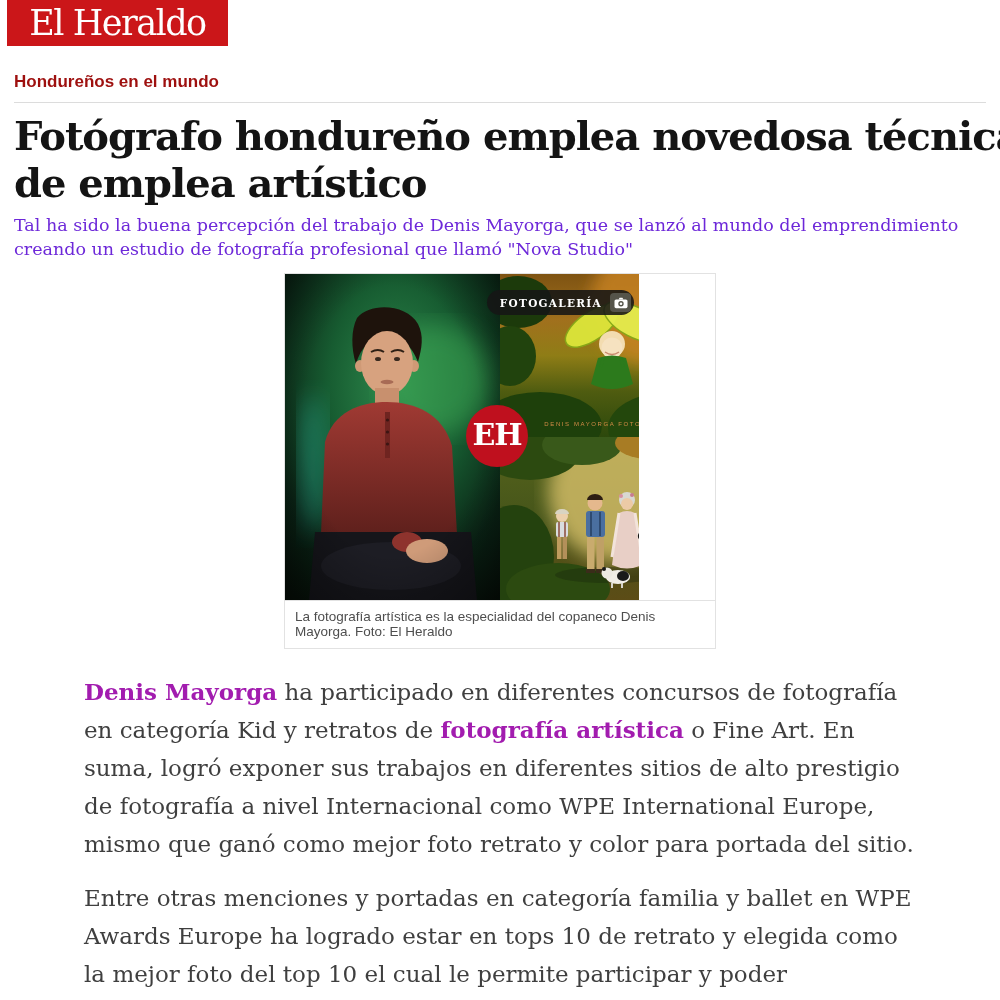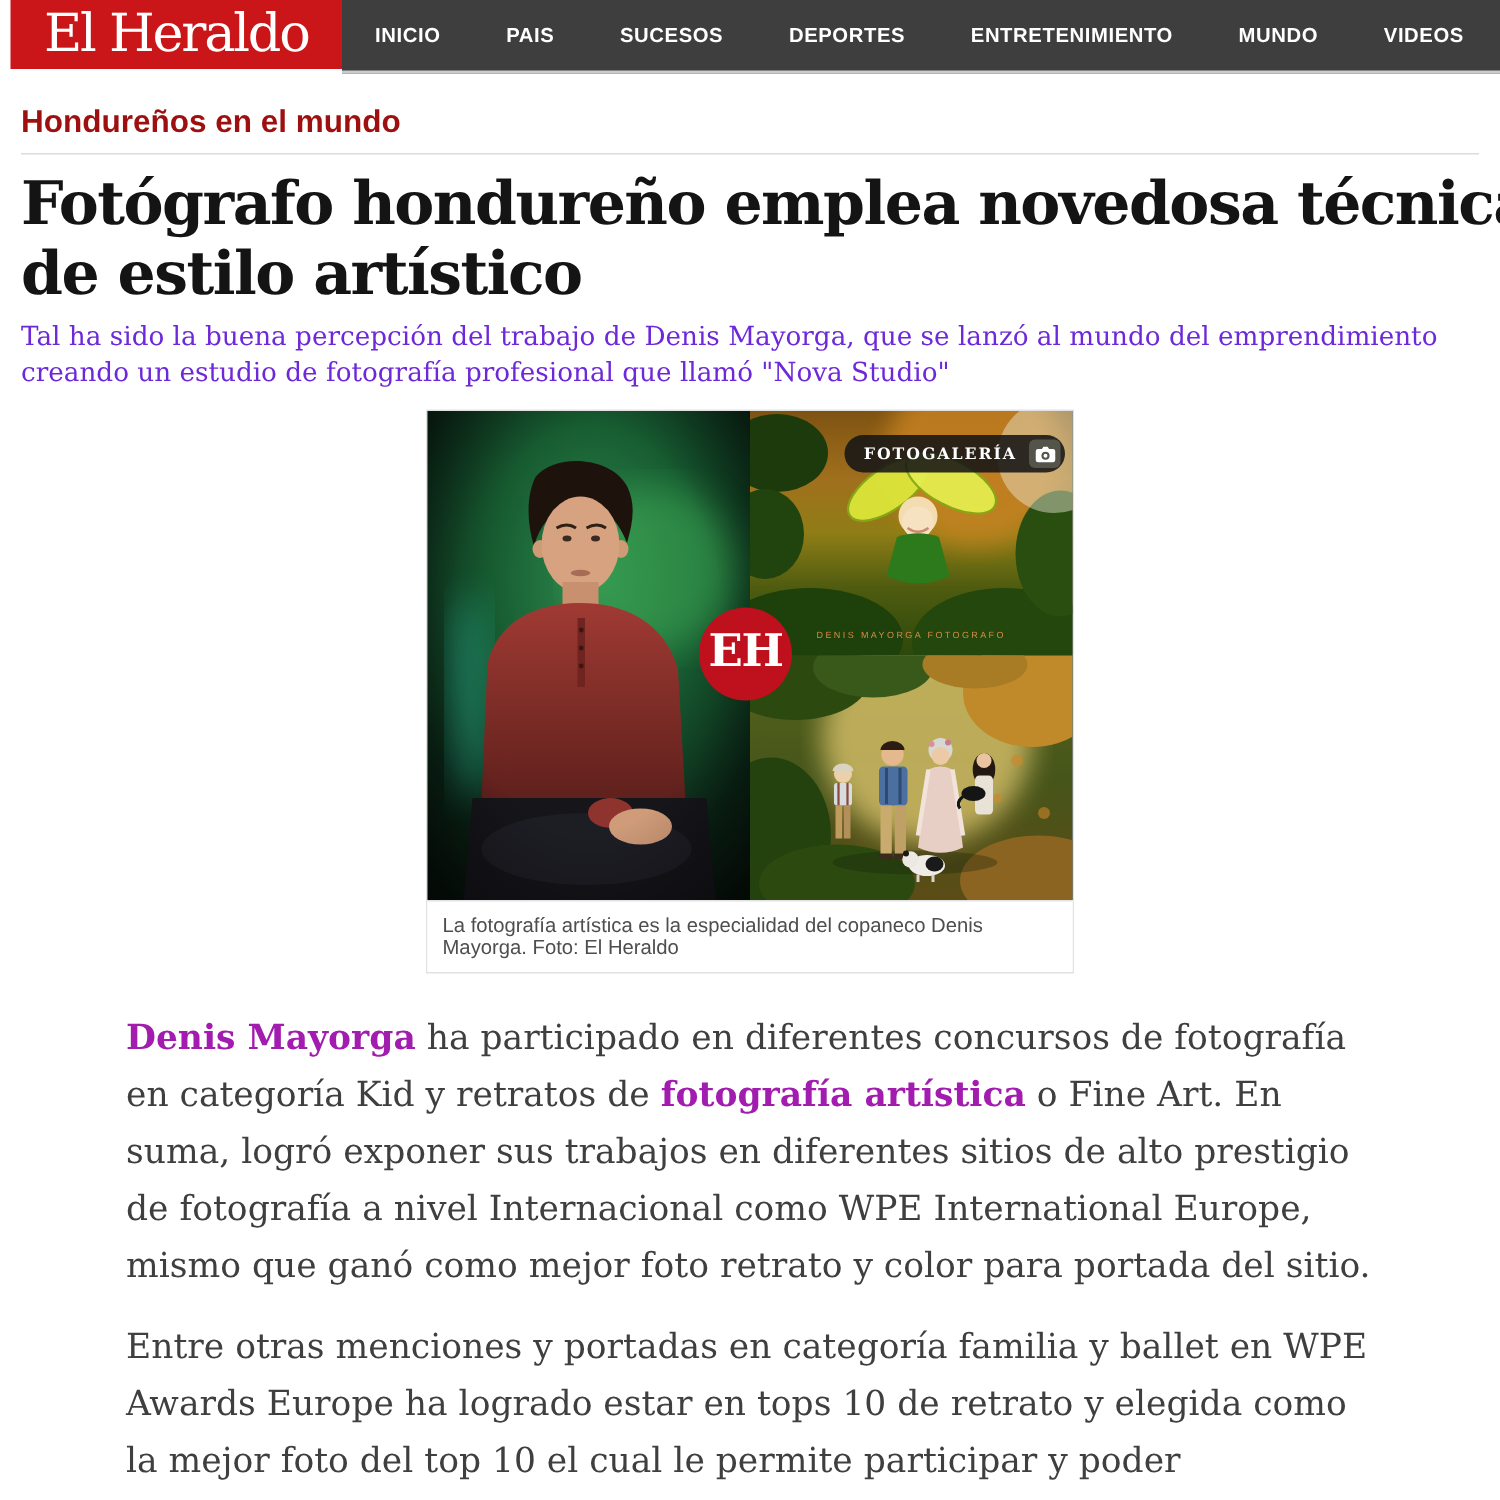--- a/index.html
+++ b/index.html
@@ -27,21 +27,21 @@
   }
   .main-nav a {
     color:#ffffff; text-decoration:none; font-weight:bold; font-size:13.5px;
     letter-spacing:.4px; white-space:nowrap; cursor:pointer;
   }
 
   
   .content { padding:0 14px; }
   .category-link {
     display:inline-block; margin-top:20px;
-    color:#9e100f; font-weight:bold; font-size:21px; line-height:22px;
+    color:#9e100f; font-weight:bold; font-size:17px; line-height:22px;
     text-decoration:none; cursor:pointer;
   }
   .head-rule { border:none; border-top:1px solid #dcdcdc; margin-top:9px; }
   h1.headline {
     margin-top:9px;
     font-family:"DejaVu Serif","Liberation Serif",serif;
     font-weight:bold; color:#141414;
     font-size:40px; line-height:47px; letter-spacing:-1px;
   }
   h1.headline div { white-space:nowrap; }
@@ -49,21 +49,21 @@
     margin-top:8px; max-width:952px;
     font-family:"DejaVu Serif","Liberation Serif",serif;
     font-size:17.5px; line-height:23.5px; color:#6d28d9;
   }
 
   
   figure.article-figure {
     width:432px; margin:12px auto 0 auto;
     border:1px solid #e2e2e2; background:#fff;
   }
-  .collage { position:relative; width:430px; height:326px; overflow:hidden; background:#0a1a10; cursor:pointer; }
+  .collage { position:relative; width:354px; height:326px; overflow:hidden; background:#0a1a10; cursor:pointer; }
   .collage svg { position:absolute; display:block; }
   .svg-portrait { left:0; top:0; }
   .svg-fairy  { left:215px; top:0; }
   .svg-family { left:215px; top:163px; }
 
   .gallery-ring {
     position:absolute; left:380px; top:-8px; width:76px; height:76px;
     border-radius:50%; background:rgba(235,235,218,.45);
   }
   .gallery-badge {
@@ -105,38 +105,29 @@
   .article-body p + p { margin-top:16px; }
   .article-body strong { color:#a21caf; }
 </style>
 </head>
 <body>
 
 <header class="site-header">
   <div class="logo-box">
     <span>El Heraldo</span>
   </div>
-  <nav class="main-nav">
-    <a>INICIO</a>
-    <a>PAIS</a>
-    <a>SUCESOS</a>
-    <a>DEPORTES</a>
-    <a>ENTRETENIMIENTO</a>
-    <a>MUNDO</a>
-    <a>VIDEOS</a>
-  </nav>
 </header>
 
 <main class="content">
   <a class="category-link">Hondureños en el mundo</a>
   <hr class="head-rule">
 
   <h1 class="headline">
     <div>Fotógrafo hondureño emplea novedosa técnica</div>
-    <div>de estilo artístico</div>
+    <div>de emplea artístico</div>
   </h1>
 
   <p class="deck">Tal ha sido la buena percepción del trabajo de Denis Mayorga, que se lanzó al mundo del emprendimiento creando un estudio de fotografía profesional que llamó "Nova Studio"</p>
 
   <figure class="article-figure">
     <div class="collage">
 
       <svg class="svg-portrait" width="215" height="326" viewBox="0 0 215 326">
         <defs>
           <radialGradient id="pg" cx="0.52" cy="0.34" r="0.8">

